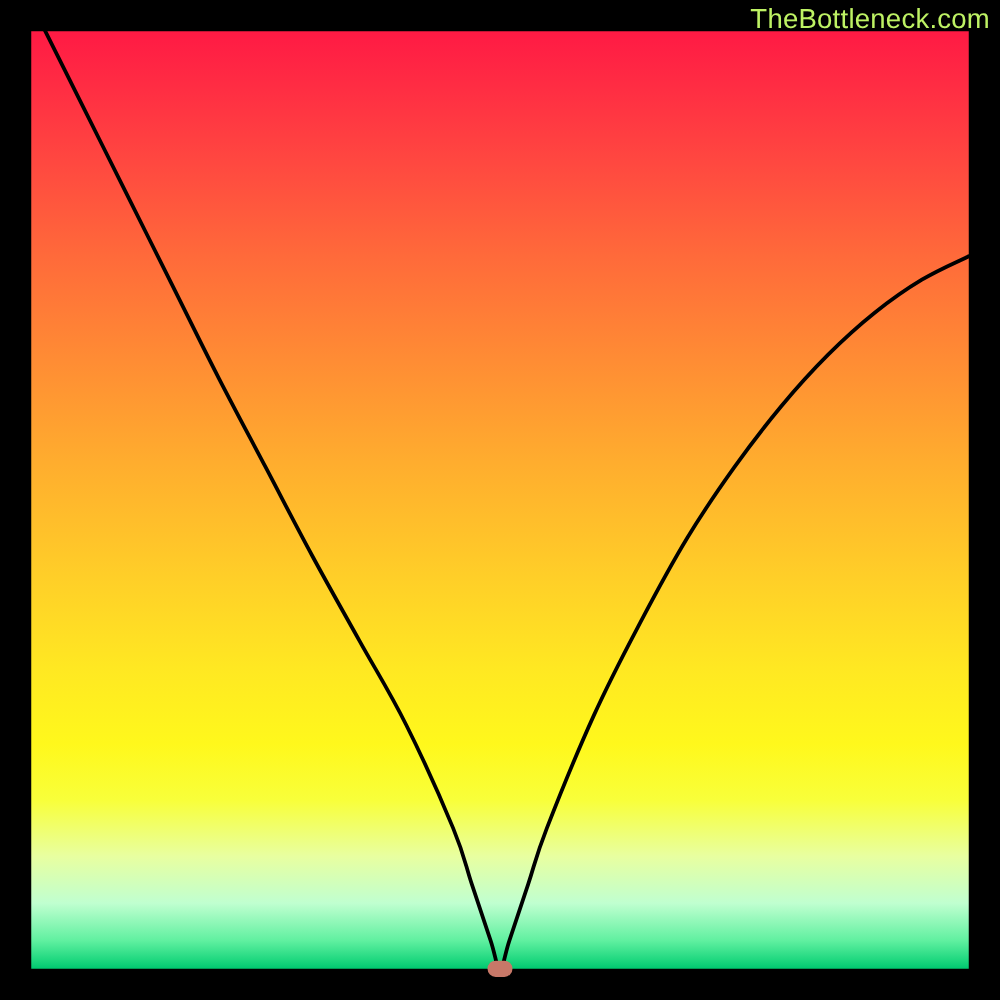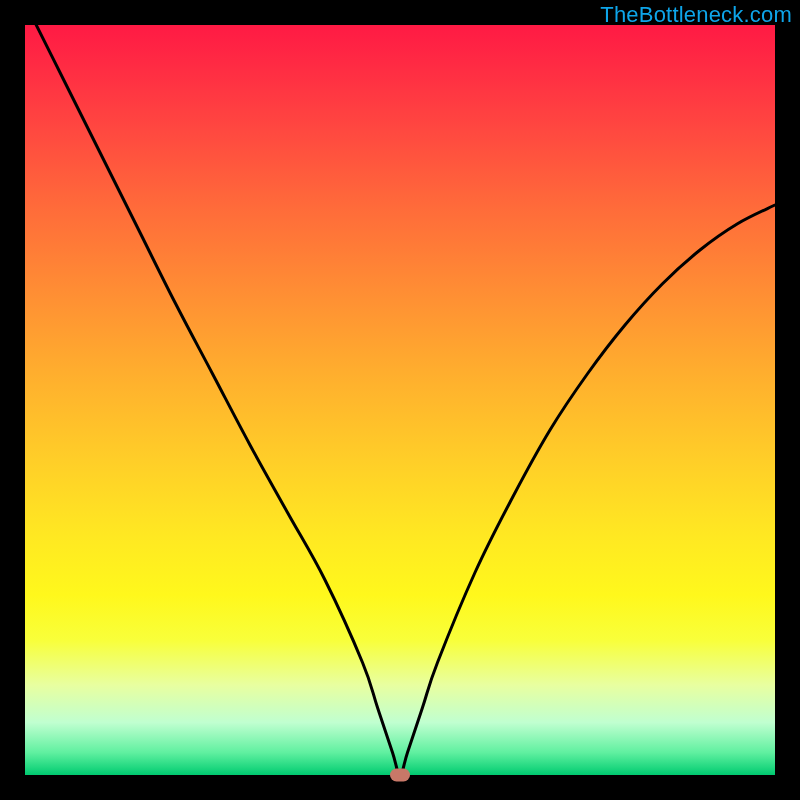--- a/index.html
+++ b/index.html
@@ -38,21 +38,21 @@
       #c0ffd0 93%,
       #60f0a0 97%,
       #20d880 99%,
       #00c870 100%
     );
   }
   .watermark {
     position: absolute;
     top: 2px;
     right: 8px;
-    color: #0ea5e9;
+    color: #bef264;
     font-size: 22px;
     font-weight: 500;
     letter-spacing: 0.2px;
   }
   svg.curve-layer {
     position: absolute;
     left: 0; top: 0;
     width: 750px; height: 750px;
     overflow: visible;
   }

